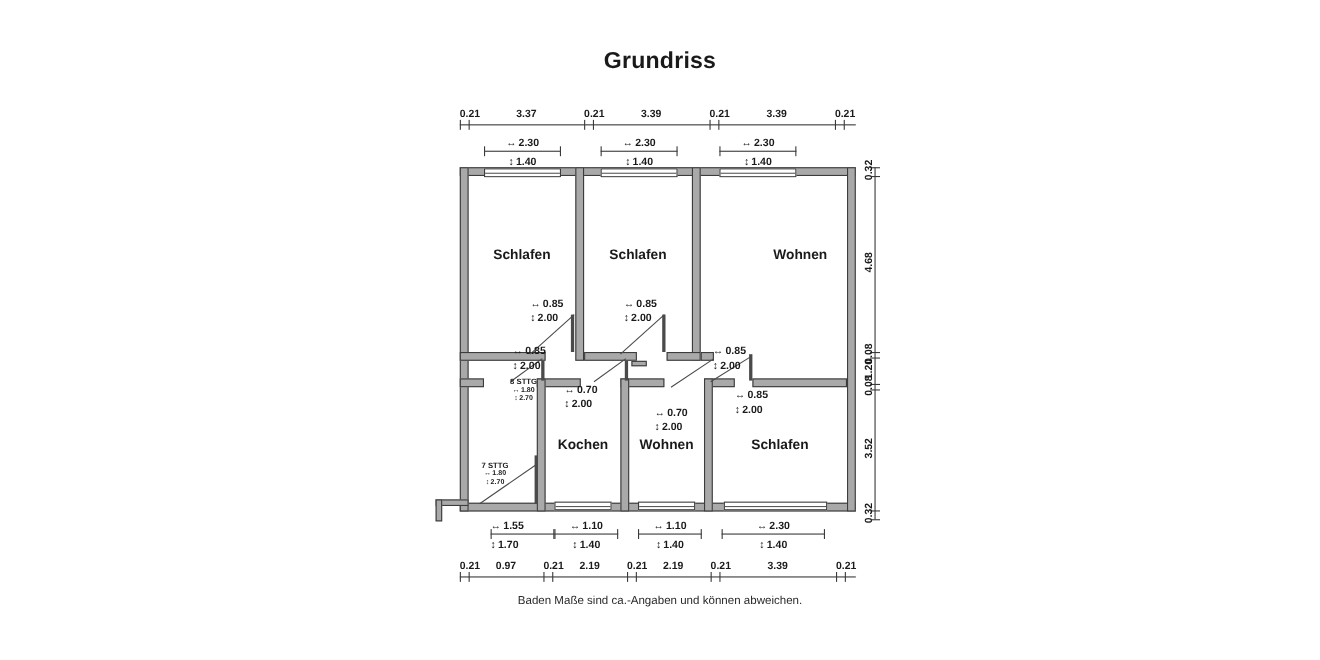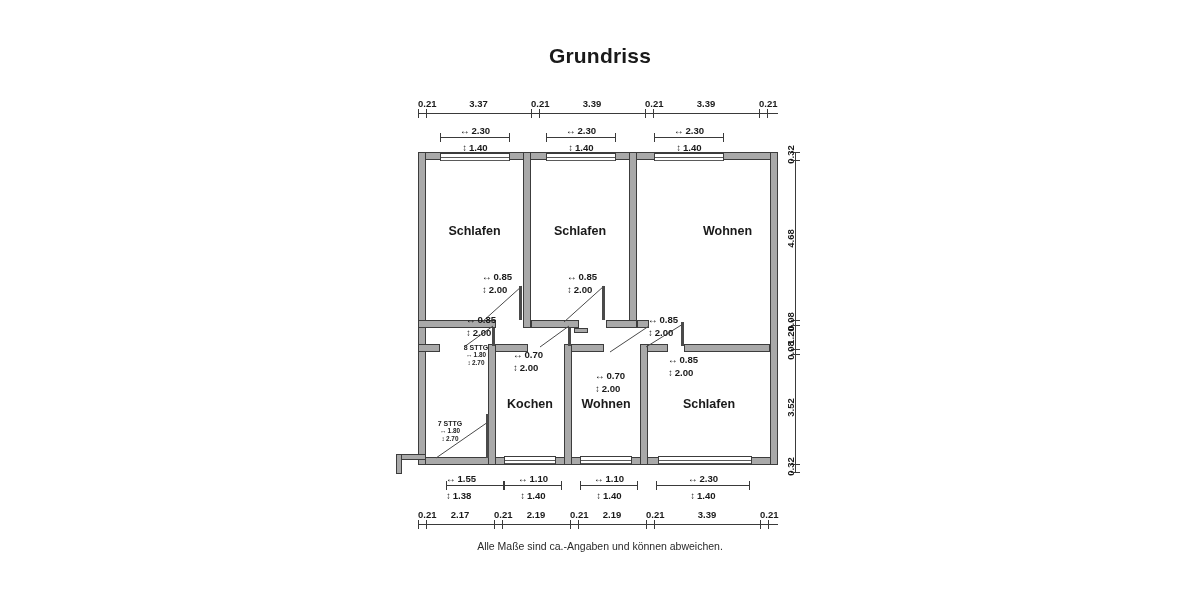--- a/index.html
+++ b/index.html
@@ -280,21 +280,21 @@
   </div>
   <div class="abs ann" style="left:668px;top:353px;">
     <span class="row">↔ <span>0.85</span></span>
     <span class="row">↕ <span>2.00</span></span>
   </div>
 
   <div class="abs" id="botwinann">
       <div class="abs ann" style="left: 446px; top: 472px; width: 58px; text-align: left;">
         <span class="row">↔ 1.55</span>
         <div class="annbar" style="left: 0px; top: 13px; width: 58px;"></div>
-        <span class="row" style="display: block; margin-top: 4px;">↕ 1.38</span>
+        <span class="row" style="display: block; margin-top: 4px;">↕ 1.70</span>
       </div>
       <div class="abs ann" style="left: 504px; top: 472px; width: 58px; text-align: center;">
         <span class="row">↔ 1.10</span>
         <div class="annbar" style="left: 0px; top: 13px; width: 58px;"></div>
         <span class="row" style="display: block; margin-top: 4px;">↕ 1.40</span>
       </div>
       <div class="abs ann" style="left: 580px; top: 472px; width: 58px; text-align: center;">
         <span class="row">↔ 1.10</span>
         <div class="annbar" style="left: 0px; top: 13px; width: 58px;"></div>
         <span class="row" style="display: block; margin-top: 4px;">↕ 1.40</span>
@@ -304,21 +304,21 @@
         <div class="annbar" style="left: 0px; top: 13px; width: 94px;"></div>
         <span class="row" style="display: block; margin-top: 4px;">↕ 1.40</span>
       </div>
     </div>
 
   <div class="abs dimchain" id="botchain" style="left:418px;top:511px;width:360px;">
     <div class="line"></div>
   <div class="tick" style="left: 0px;"></div>
       <div class="seg" style="left: 0px; width: 8px;">0.21</div>
       <div class="tick" style="left: 8px;"></div>
-      <div class="seg" style="left: 8px; width: 68px;">2.17</div>
+      <div class="seg" style="left: 8px; width: 68px;">0.97</div>
       <div class="tick" style="left: 76px;"></div>
       <div class="seg" style="left: 76px; width: 8px;">0.21</div>
       <div class="tick" style="left: 84px;"></div>
       <div class="seg" style="left: 84px; width: 68px;">2.19</div>
       <div class="tick" style="left: 152px;"></div>
       <div class="seg" style="left: 152px; width: 8px;">0.21</div>
       <div class="tick" style="left: 160px;"></div>
       <div class="seg" style="left: 160px; width: 68px;">2.19</div>
       <div class="tick" style="left: 228px;"></div>
       <div class="seg" style="left: 228px; width: 8px;">0.21</div>
@@ -341,15 +341,15 @@
       <div class="vseg" style="top: 178px;">1.20</div>
       <div class="vtick" style="top: 197px;"></div>
       <div class="vseg" style="top: 192.5px;">0.08</div>
       <div class="vtick" style="top: 202px;"></div>
       <div class="vseg" style="top: 250px;">3.52</div>
       <div class="vtick" style="top: 312px;"></div>
       <div class="vseg" style="top: 309px;">0.32</div>
       <div class="vtick" style="top: 320px;"></div>
     </div>
 
-  <div class="abs footnote">Alle Maße sind ca.-Angaben und können abweichen.</div>
+  <div class="abs footnote">Baden Maße sind ca.-Angaben und können abweichen.</div>
 
 </div>
 
 </body></html>

